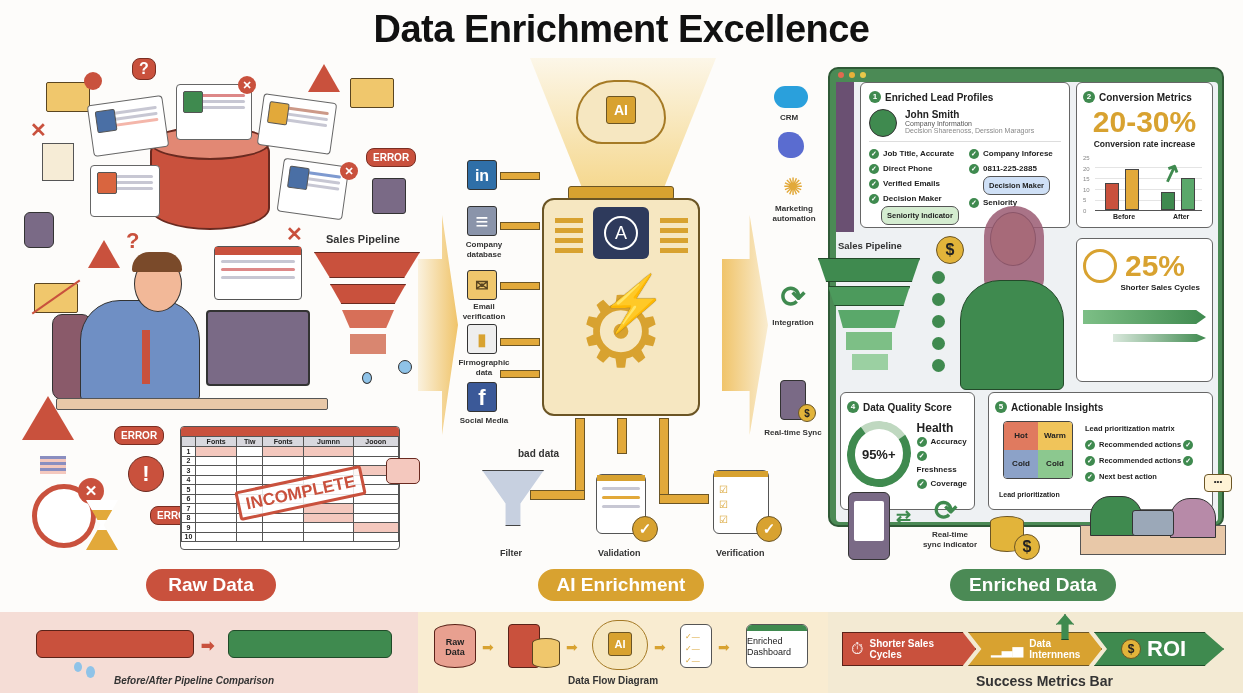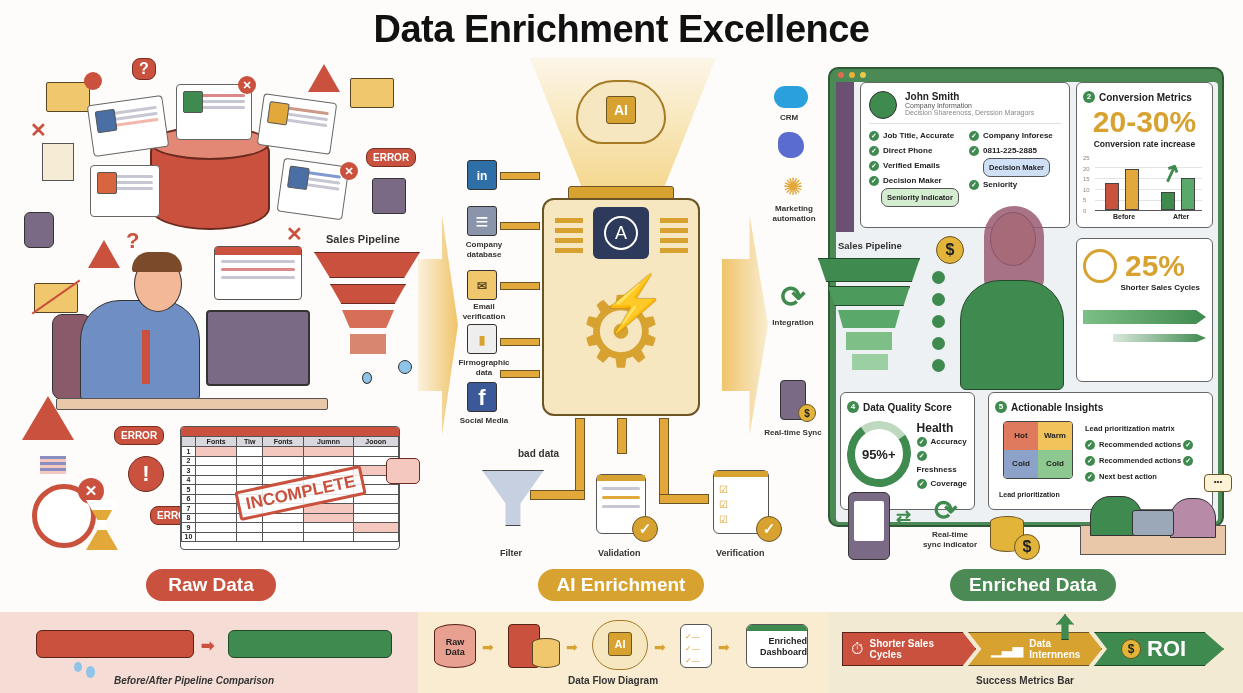--- a/index.html
+++ b/index.html
@@ -25,21 +25,21 @@
 
   .sheet { border: 1.5px solid #555; border-radius: 4px; background: #fff; overflow: hidden; }
   .sheet table { border-collapse: collapse; width: 100%; font-size: 7px; }
   .sheet th { background: #d8d8de; border: 1px solid #555; font-weight: bold; height: 10px; }
   .sheet td { border: 1px solid #555; height: 9.5px; text-align: center; font-weight: bold; }
   .sheet td.hl { background: #f4c8be; }
 
   
   .engine { background: #f6e7c1; border: 2px solid #6b5525; border-radius: 12px; }
   .gold { color: #d8a230; }
-  .src-icon { width: 30px; height: 30px; border-radius: 3px; color: #fff; font-weight: bold; text-align: center; line-height: 30px; font-size: 12px; border: 1.5px solid #333; }
+  .src-icon { width: 30px; height: 30px; border-radius: 3px; color: #fff; font-weight: bold; text-align: center; line-height: 30px; font-size: 16px; border: 1.5px solid #333; }
   .flowarrow { height: 8px; background: #e2a93a; border: 1px solid #6b5525; }
 
   
   .dash { background: #4b8a55; border: 2px solid #2f5a36; border-radius: 10px; }
   .dash-inner { background: #eef1f3; border-radius: 4px; }
   .dcard { background: #fff; border: 1.5px solid #666; border-radius: 6px; }
   .num-badge { display: inline-block; width: 12px; height: 12px; border-radius: 50%; background: #3f8a4f; color: #fff; font-size: 8px; text-align: center; line-height: 12px; font-weight: bold; margin-right: 4px; vertical-align: middle; }
   .dtitle { font-size: 10px; font-weight: bold; color: #222; }
   .tag { display: inline-block; font-size: 7.5px; padding: 1px 5px; border-radius: 7px; border: 1px solid #555; }
 
@@ -324,20 +324,21 @@
     <div class="abs lbl" style="left:760px;top:428px;width:66px;font-size:8px;">Real-time Sync</div>
 
     <div class="abs dash" style="left:828px;top:67px;width:396px;height:460px;"></div>
     <div class="abs" style="left:838px;top:72px;width:6px;height:6px;border-radius:50%;background:#e06a50;"></div>
     <div class="abs" style="left:849px;top:72px;width:6px;height:6px;border-radius:50%;background:#e8b13a;"></div>
     <div class="abs" style="left:860px;top:72px;width:6px;height:6px;border-radius:50%;background:#e8c84a;"></div>
     <div class="abs dash-inner" style="left:836px;top:82px;width:382px;height:440px;"></div>
     <div class="abs" style="left:836px;top:82px;width:18px;height:150px;background:#6a5072;"></div>
 
     <div class="abs dcard" style="left:860px;top:82px;width:210px;height:146px;padding:4px 8px;">
+      <div><span class="num-badge">1</span><span class="dtitle">Enriched Lead Profiles</span></div>
       <div style="border-bottom:1px solid #ddd;margin:4px 0;padding-bottom:4px;overflow:hidden;">
         <div style="float:left;width:28px;height:28px;border-radius:50%;background:#3f8a4f;border:1.5px solid #333;margin-right:8px;"></div>
         <div style="font-size:10px;font-weight:bold;">John Smith</div>
         <div style="font-size:7px;color:#555;">Company Information</div>
         <div style="font-size:7px;color:#888;">Decision Shareenoss, Derssion Maragors</div>
       </div>
       <div style="display:flex;font-size:8px;font-weight:bold;line-height:15px;">
         <div style="width:100px;">
           <div><span class="chk">✓</span><span>Job Title, Accurate</span></div>
           <div><span class="chk">✓</span><span>Direct Phone</span></div>
@@ -471,35 +472,35 @@
     <div class="abs" style="left:90px;top:12px;width:32px;height:44px;background:#c9513d;border:1.5px solid #5a2218;border-radius:4px;"></div>
     <div class="abs" style="left:114px;top:26px;width:28px;height:30px;background:#f0c76c;border:1.5px solid #5a4520;border-radius:14px/5px;"></div>
     <div class="abs" style="left:148px;top:27px;font-size:14px;color:#d8a230;">➡</div>
     <div class="abs" style="left:174px;top:8px;width:56px;height:50px;border-radius:26px;background:#f6e7c1;border:1.5px solid #a57a25;"></div>
     <div class="abs" style="left:190px;top:20px;width:24px;height:24px;background:#d8a230;border:1.5px solid #6b5525;border-radius:3px;color:#fff;font-weight:bold;font-size:11px;text-align:center;line-height:22px;">AI</div>
     <div class="abs" style="left:236px;top:27px;font-size:14px;color:#d8a230;">➡</div>
     <div class="abs card" style="left:262px;top:12px;width:32px;height:44px;font-size:8px;color:#d8a230;line-height:12px;padding:6px 4px;">✓—<br>✓—<br>✓—</div>
     <div class="abs" style="left:300px;top:27px;font-size:14px;color:#d8a230;">➡</div>
     <div class="abs card" style="left:328px;top:12px;width:62px;height:44px;overflow:hidden;">
       <div style="height:6px;background:#3f8a4f;"></div>
-      <div style="font-size:9px;font-weight:bold;text-align:right;line-height:11px;padding-top:5px;">Enriched Dashboard</div>
+      <div style="font-size:9px;font-weight:normal;text-align:left;line-height:11px;padding-top:5px;">Enriched Dashboard</div>
     </div>
     <div class="abs lbl" style="left:150px;top:64px;font-size:10px;">Data Flow Diagram</div>
   </div>
 
   <div class="abs strip" style="left:828px;width:415px;background:#f3ead3;">
     <div class="abs" style="left:14px;top:20px;width:134px;height:34px;background:#c9513d;border:1.5px solid #5a2218;clip-path:polygon(0 0,90% 0,100% 50%,90% 100%,0 100%);display:flex;align-items:center;padding-left:8px;">
       <span style="font-size:16px;color:#fff;margin-right:6px;">⏱</span>
       <span style="color:#fff;font-size:10px;font-weight:bold;line-height:11px;width:70px;">Shorter Sales Cycles</span>
     </div>
     <div class="abs" style="left:140px;top:20px;width:134px;height:34px;background:#d8a230;border:1.5px solid #6b5525;clip-path:polygon(0 0,90% 0,100% 50%,90% 100%,0 100%,10% 50%);display:flex;align-items:center;padding-left:22px;">
       <span style="font-size:14px;color:#fff;margin-right:6px;">▁▃▅</span>
       <span style="color:#fff;font-size:10px;font-weight:bold;line-height:11px;width:60px;">Data Internnens</span>
     </div>
     <div class="abs" style="left:228px;top:2px;width:18px;height:26px;background:#3f8a4f;border:1.5px solid #1f4a28;clip-path:polygon(50% 0,100% 40%,70% 40%,70% 100%,30% 100%,30% 40%,0 40%);"></div>
     <div class="abs" style="left:266px;top:20px;width:130px;height:34px;background:#3f8a4f;border:1.5px solid #1f4a28;clip-path:polygon(0 0,85% 0,100% 50%,85% 100%,0 100%,10% 50%);display:flex;align-items:center;padding-left:26px;">
       <span style="display:inline-block;width:20px;height:20px;border-radius:50%;background:#e2b43a;border:1.5px solid #6b5525;text-align:center;line-height:18px;font-weight:bold;font-size:12px;margin-right:6px;">$</span>
       <span style="color:#fff;font-size:22px;font-weight:bold;">ROI</span>
     </div>
-    <div class="abs lbl" style="left:148px;top:64px;font-size:10px;">Success Metrics Bar</div>
+    <div class="abs lbl" style="left:148px;top:64px;font-size:14px;">Success Metrics Bar</div>
   </div>
 
 </div>
 
 </body></html>

